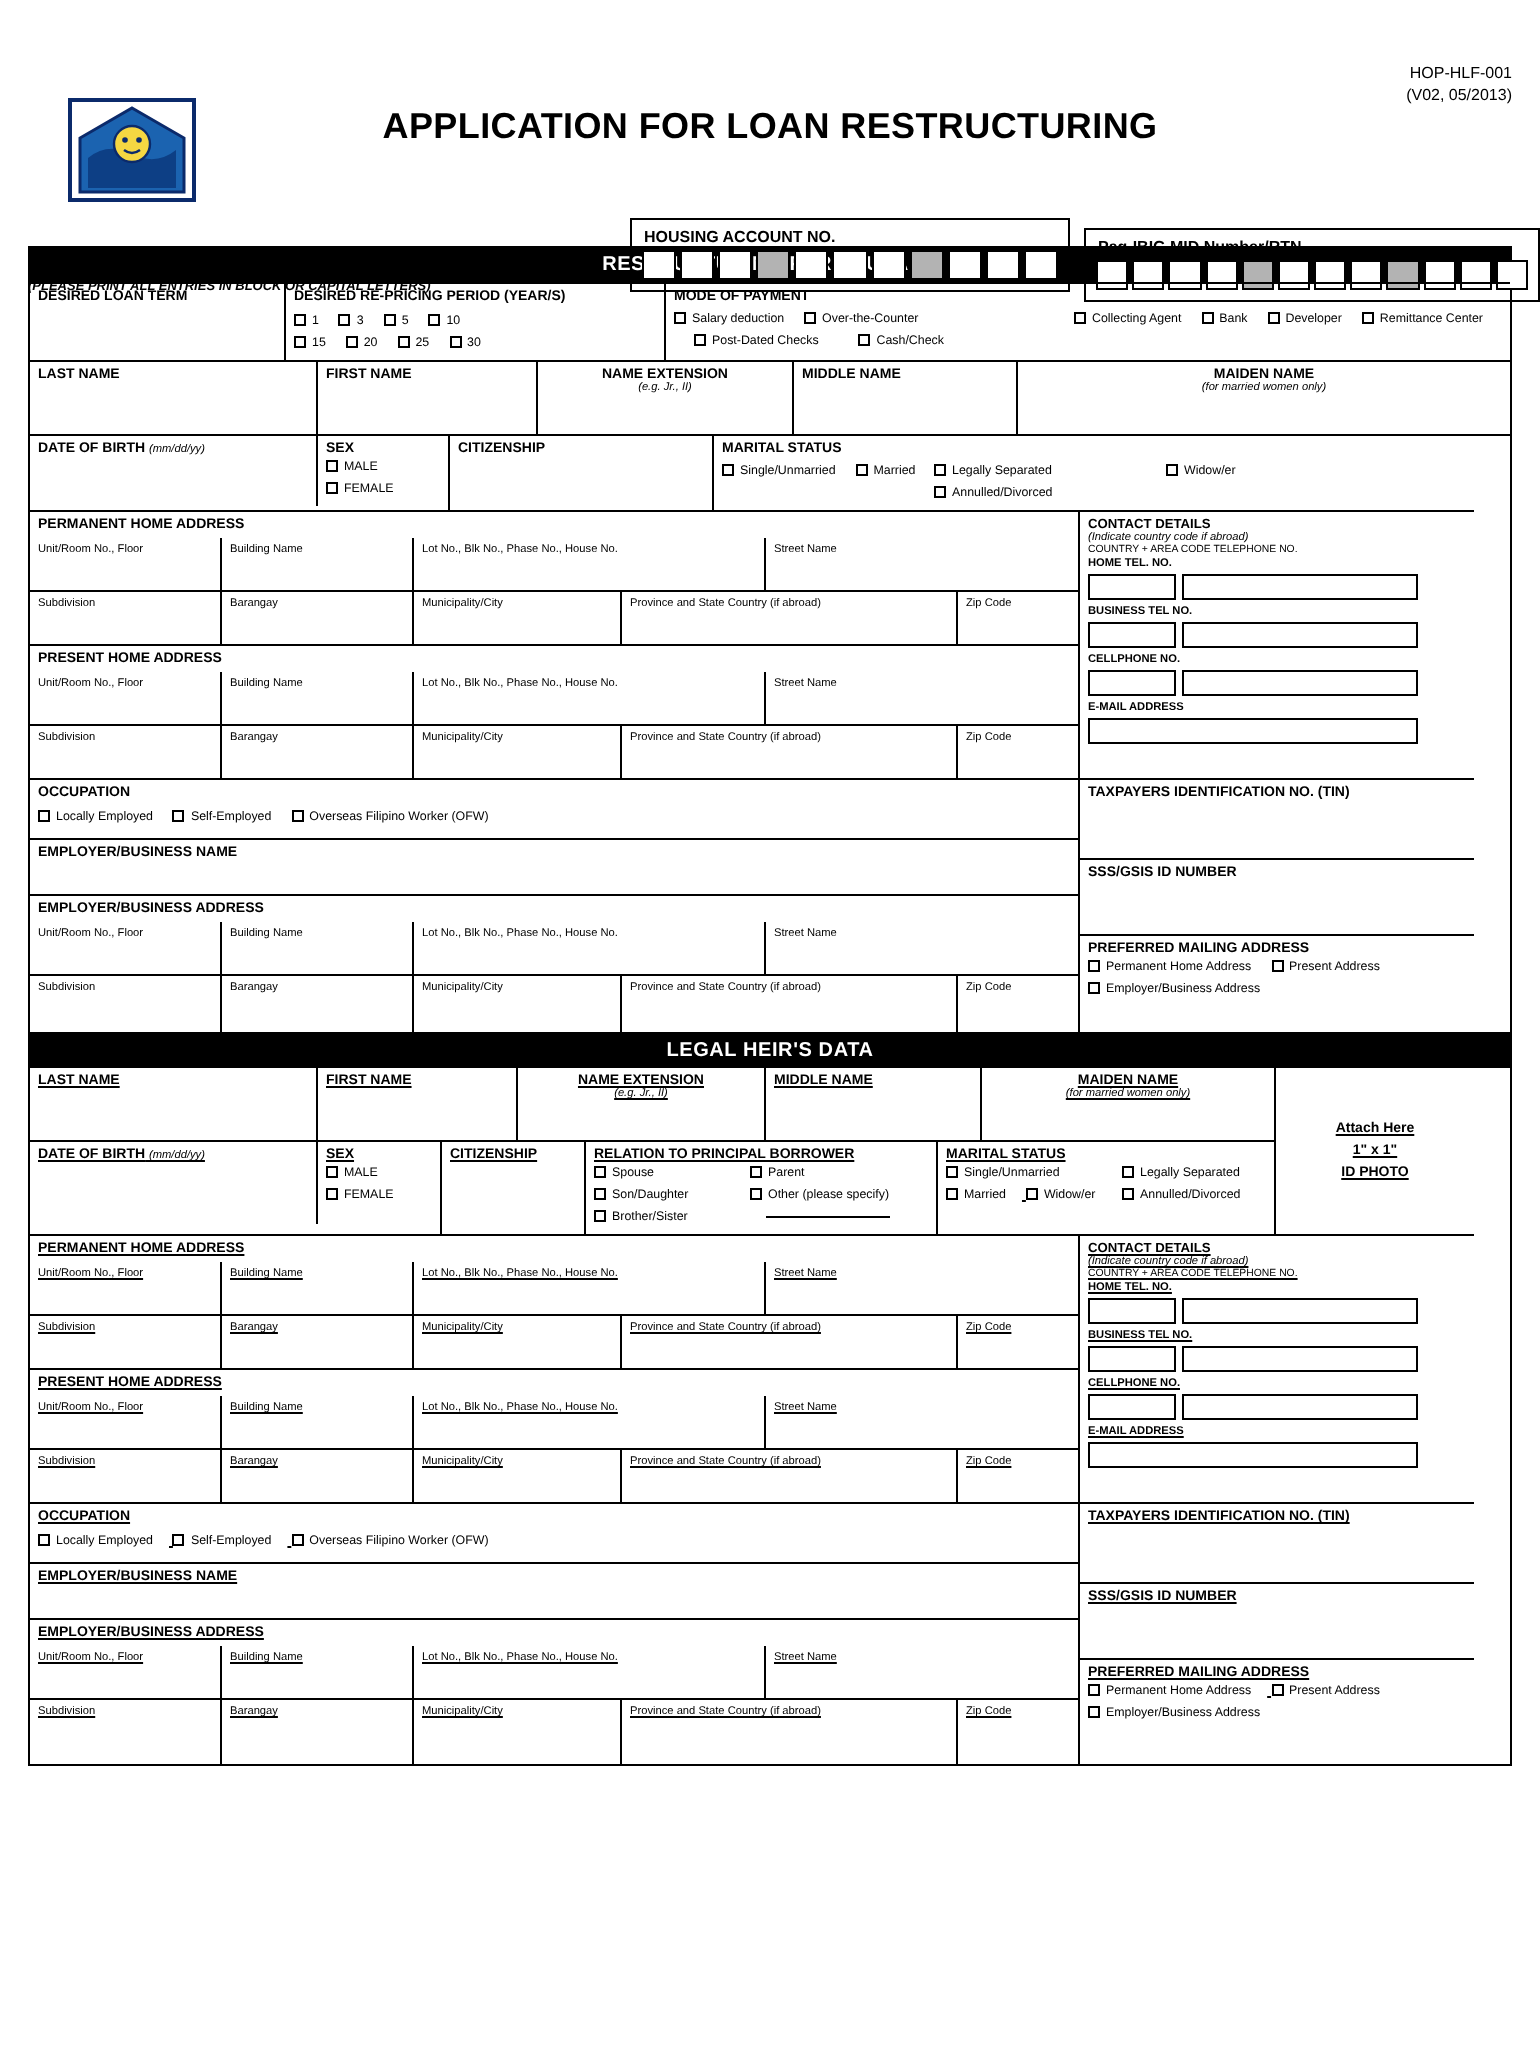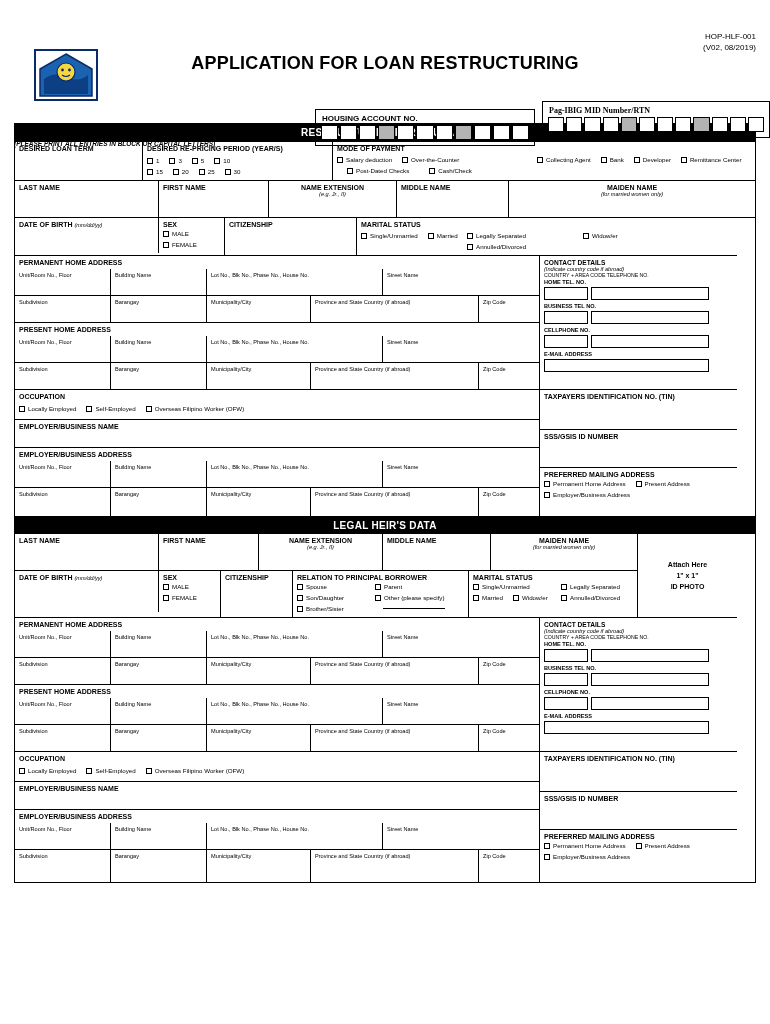--- a/index.html
+++ b/index.html
@@ -60,21 +60,21 @@
   .tiny { font-size:5.2px; }
 </style>
 </head>
 <body>
 
 <div class="page">
 
   <div class="hdr">
     <div class="doccode">
       <div>HOP-HLF-001</div>
-      <div>(V02, 08/2019)</div>
+      <div>(V02, 05/2013)</div>
     </div>
 
     <div class="logo">
       <svg viewBox="0 0 64 52" width="64" height="52">
         <rect x="1" y="1" width="62" height="50" fill="#ffffff" stroke="#0b2a6b" stroke-width="2"></rect>
         <path d="M32 5 L58 20 L58 47 L6 47 L6 20 Z" fill="#1b63b0" stroke="#0b2a6b" stroke-width="1.5"></path>
         <path d="M10 30 q10 -8 22 -2 q12 6 22 -2 l0 19 l-44 0 z" fill="#0d3f85"></path>
         <circle cx="32" cy="23" r="9" fill="#f5d742" stroke="#0b2a6b" stroke-width="1.2"></circle>
         <circle cx="28.5" cy="21" r="1.4" fill="#0b2a6b"></circle>
         <circle cx="35.5" cy="21" r="1.4" fill="#0b2a6b"></circle>
@@ -96,21 +96,21 @@
         <div class="cell"></div>
         <div class="cell"></div>
         <div class="cell"></div>
         <div class="cell sh"></div>
         <div class="cell"></div>
         <div class="cell"></div>
         <div class="cell"></div>
       </div>
     </div>
 
-    <div class="acctbox" style="left:528px; top:74px; width:228px;font-family:Liberation Serif, serif;">
+    <div class="acctbox" style="left:528px; top:87px; width:228px;">
       <div class="lbl">Pag-IBIG MID Number/RTN</div>
       <div class="cells">
         <div class="cell"></div>
         <div class="cell"></div>
         <div class="cell"></div>
         <div class="cell"></div>
         <div class="cell sh"></div>
         <div class="cell"></div>
         <div class="cell"></div>
         <div class="cell"></div>
@@ -385,21 +385,21 @@
         <div class="cellbox" style="border-right:none; height:47px;">
           <div class="lbl-b">PREFERRED MAILING ADDRESS</div>
           <div class="opt"><span class="chk"></span><span>Permanent Home Address</span></div>
           <div class="opt"><span class="chk"></span><span>Present  Address</span></div>
           <div class="opt"><span class="chk"></span><span>Employer/Business Address</span></div>
         </div>
       </div>
     </div>
   </div>
 
-  <div class="outer" style="border-top:none;">
+  <div class="outer" style="border-top:none;text-decoration:underline;">
     <div class="band">LEGAL HEIR'S DATA</div>
 
     <div class="row">
       <div style="width:622px;">
         <div class="row">
           <div class="cellbox notop" style="width:144px; height:36px;">
             <div class="lbl-b">LAST NAME</div>
           </div>
           <div class="cellbox notop" style="width:100px;">
             <div class="lbl-b">FIRST NAME</div>

